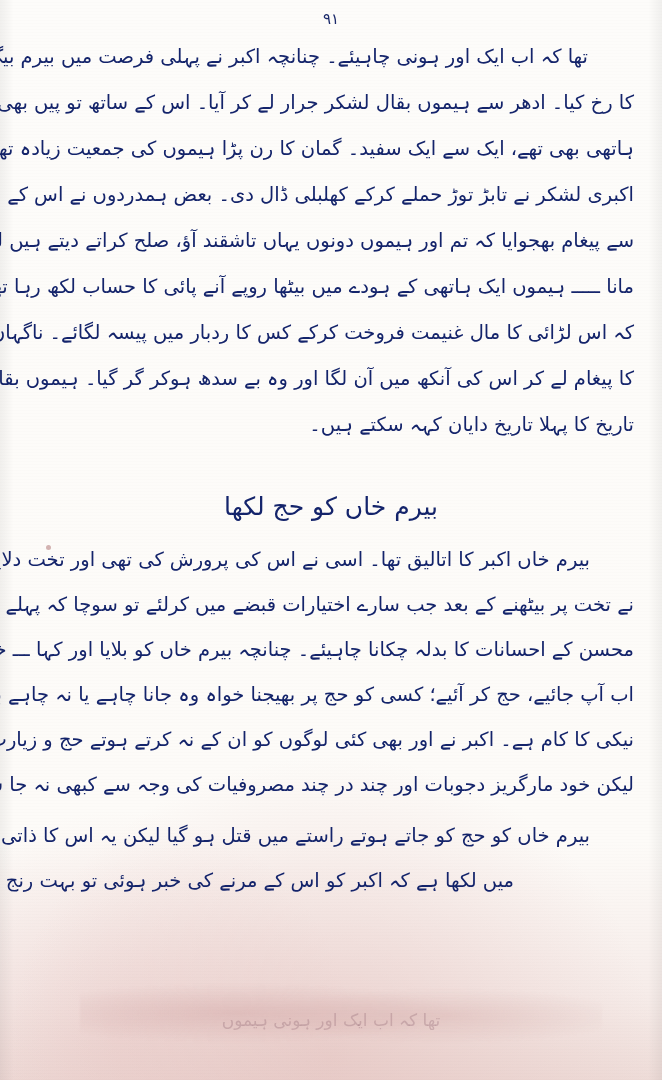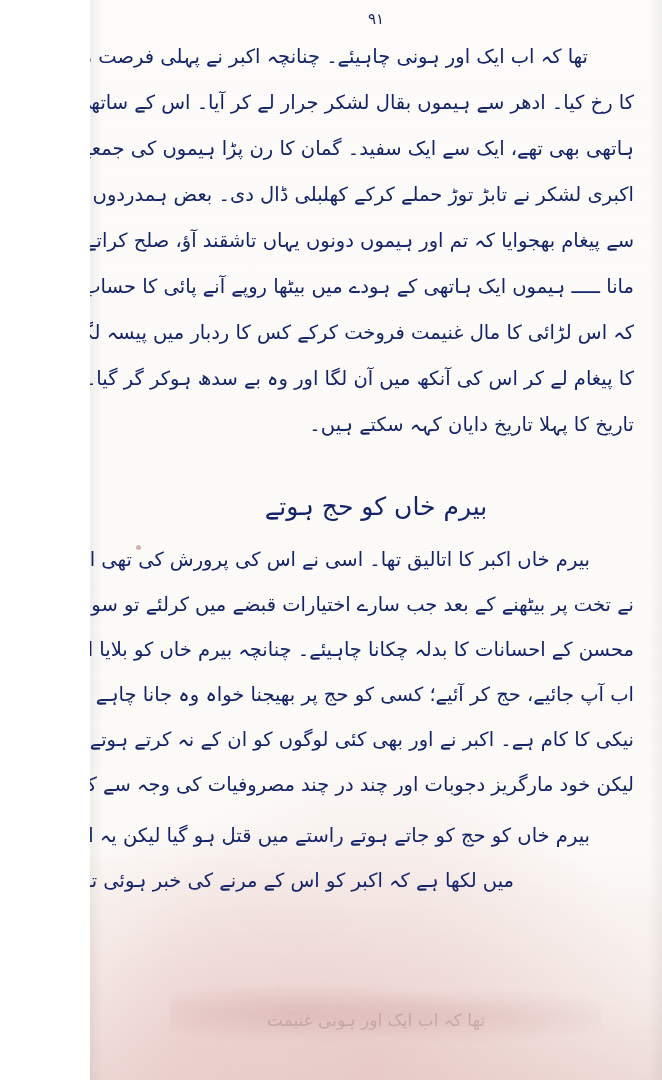--- a/index.html
+++ b/index.html
@@ -5,21 +5,21 @@
   html, body {
     margin: 0;
     padding: 0;
     background: #ffffff;
   }
   body {
     font-family: "DejaVu Sans", sans-serif;
   }
   .page {
     position: relative;
-    width: 572px;
+    width: 662px;
     height: 1080px;
     overflow: hidden;
     background:
       radial-gradient(ellipse 70% 40% at 50% 98%, rgba(226,188,185,0.55) 0%, rgba(255,255,255,0) 70%),
       radial-gradient(ellipse 50% 30% at 18% 96%, rgba(232,198,196,0.45) 0%, rgba(255,255,255,0) 70%),
       linear-gradient(180deg, #fdfcfa 0%, #fdfbf8 78%, #f6ece9 92%, #eedcd8 100%);
     margin-left: 40px;
   }
   
   .page::before {
@@ -160,37 +160,37 @@
       <span class="line">کا رخ کیا۔ ادھر سے ہیموں بقال لشکر جرار لے کر آیا۔ اس کے ساتھ تو پیں بھی تھیں اور</span>
       <span class="line">ہاتھی بھی تھے، ایک سے ایک سفید۔ گمان کا رن پڑا ہیموں کی جمعیت زیادہ تھی لیکن</span>
       <span class="line">اکبری لشکر نے تابڑ توڑ حملے کرکے کھلبلی ڈال دی۔ بعض ہمدردوں نے اس کے جدی وطن</span>
       <span class="line">سے پیغام بھجوایا کہ تم اور ہیموں دونوں یہاں تاشقند آؤ، صلح کراتے دیتے ہیں لیکن اکبر نہ</span>
       <span class="line">مانا ـــــ ہیموں ایک ہاتھی کے ہودے میں بیٹھا روپے آنے پائی کا حساب لکھ رہا تھا</span>
       <span class="line">کہ اس لڑائی کا مال غنیمت فروخت کرکے کس کا ردبار میں پیسہ لگائے۔ ناگہاں ایک تیر قضا</span>
       <span class="line">کا پیغام لے کر اس کی آنکھ میں آن لگا اور وہ بے سدھ ہوکر گر گیا۔ ہیموں بقال کو ہم</span>
       <span class="line">تاریخ کا پہلا تاریخ دایان کہہ سکتے ہیں۔</span>
     </div>
 
-    <div class="heading">بیرم خاں کو حج ہوتے</div>
+    <div class="heading">بیرم خاں کو حج لکھا</div>
 
     <div class="para block-two">
       <span class="line indent1">بیرم خاں اکبر کا اتالیق تھا۔ اسی نے اس کی پرورش کی تھی اور تخت دلایا تھا۔ اکبر</span>
       <span class="line">نے تخت پر بیٹھنے کے بعد جب سارے اختیارات قبضے میں کرلئے تو سوچا کہ پہلے اس</span>
       <span class="line">محسن کے احسانات کا بدلہ چکانا چاہیئے۔ چنانچہ بیرم خاں کو بلایا اور کہا ـــ خان بابا،</span>
       <span class="line">اب آپ جائیے، حج کر آئیے؛ کسی کو حج پر بھیجنا خواہ وہ جانا چاہے یا نہ چاہے بڑی</span>
       <span class="line">نیکی کا کام ہے۔ اکبر نے اور بھی کئی لوگوں کو ان کے نہ کرتے ہوتے حج و زیارت پر بھیجا</span>
       <span class="line">لیکن خود مارگریز دجوبات اور چند در چند مصروفیات کی وجہ سے کبھی نہ جا سکا۔</span>
     </div>
 
     <div class="para block-four">
       <span class="line indent1">بیرم خاں کو حج کو جاتے ہوتے راستے میں قتل ہو گیا لیکن یہ اس کا ذاتی معاملہ تھا۔ تاریخوں</span>
       <span class="line last">میں لکھا ہے کہ اکبر کو اس کے مرنے کی خبر ہوئی تو بہت رنج ہوا۔ ضرور ہوا ہوگا۔</span>
     </div>
 
   </div>
 
   <div class="smudge-a"></div>
   <div class="bottom-stain"></div>
-  <div class="ghost-text">تھا کہ اب ایک اور ہونی غنیمت</div>
+  <div class="ghost-text">تھا کہ اب ایک اور ہونی ہیموں</div>
   <div class="edge-shadow-left"></div>
   <div class="edge-shadow-right"></div>
 
 </div>
 
 </body></html>

